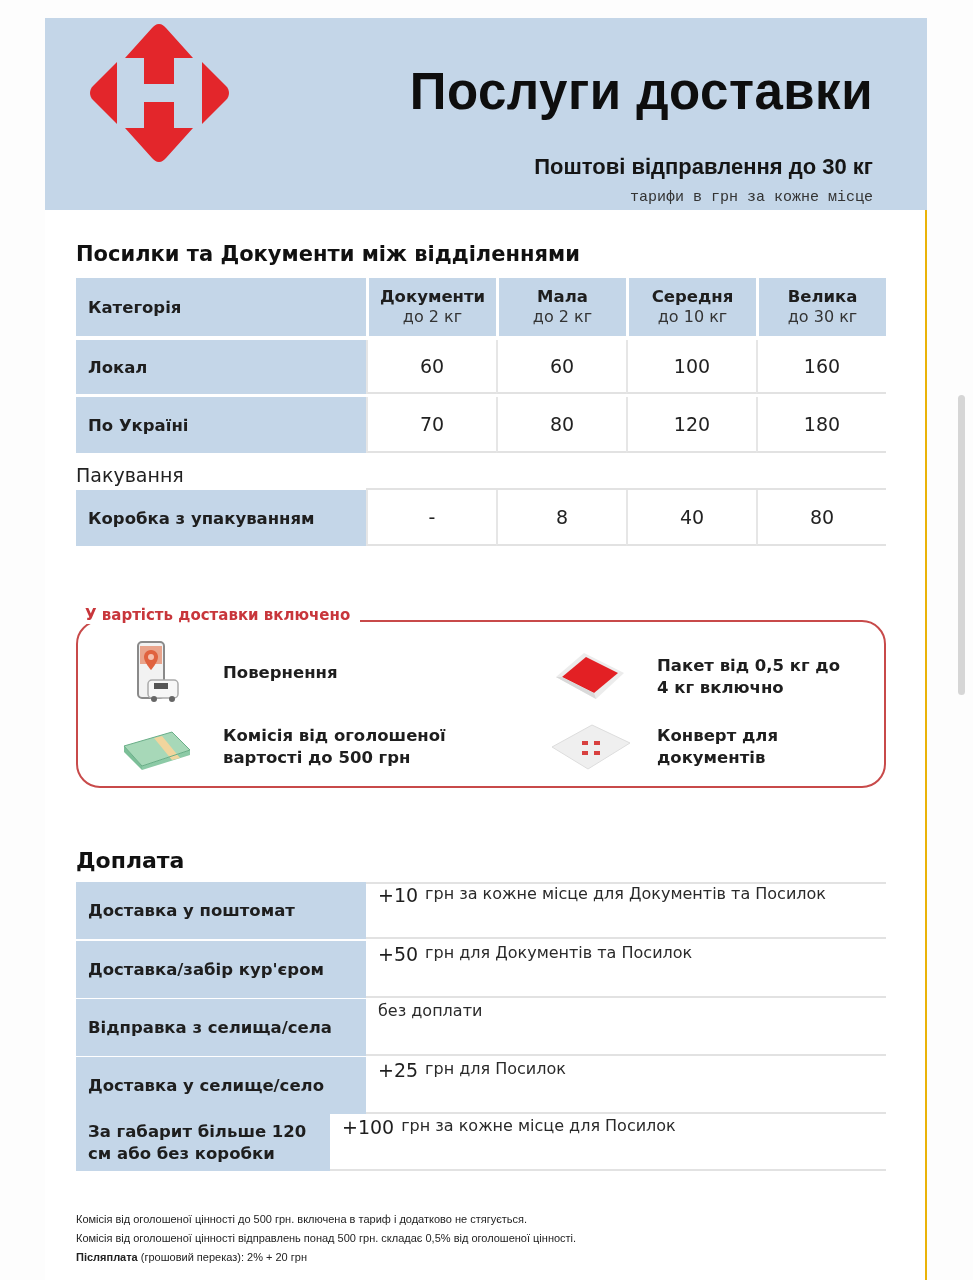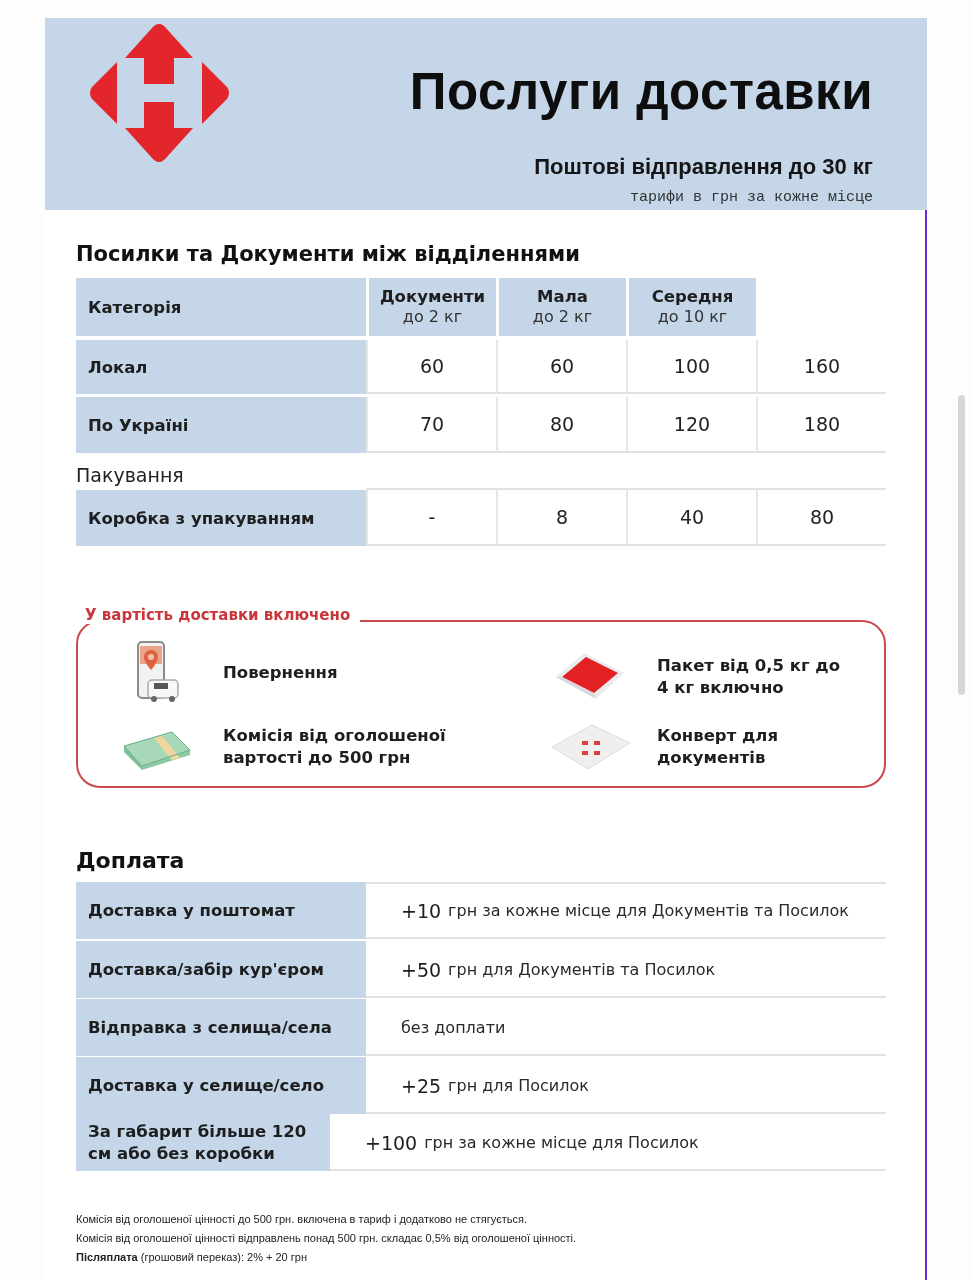--- a/index.html
+++ b/index.html
@@ -1,19 +1,19 @@
 <!DOCTYPE html>
 <html><head>
 <meta charset="utf-8">
 <style>
   * { box-sizing: border-box; margin: 0; padding: 0; }
   html, body { width: 973px; height: 1280px; overflow: hidden; background: #fdfdfd; }
   body { font-family: "DejaVu Sans", sans-serif; color: #1a1a1a; position: relative; }
 
-  .page { position: absolute; left: 45px; top: 18px; width: 882px; height: 1262px; background: #ffffff; border-right: 2px solid #6d28d9; }
+  .page { position: absolute; left: 45px; top: 18px; width: 882px; height: 1262px; background: #ffffff; border-right: 2px solid #eab308; }
 
   .hero { position: absolute; left: 0; top: 0; width: 882px; height: 192px; background: #c4d6e8; }
   .logo { position: absolute; left: 42px; top: 4px; width: 145px; height: 142px; }
   .hero-title { position: absolute; right: 54px; top: 44px; font-family: "Liberation Sans", sans-serif; font-weight: bold; font-size: 51px; color: #0e0e0e; letter-spacing: 0.5px; }
   .hero-sub { position: absolute; right: 54px; top: 136px; font-family: "Liberation Sans", sans-serif; font-weight: bold; font-size: 22px; color: #151515; }
   .hero-note { position: absolute; right: 54px; top: 171px; font-family: Liberation Mono, monospace; font-size: 15px; color: #333; }
 
   .section-title { position: absolute; left: 31px; font-weight: bold; font-size: 21px; color: #111; }
 
   .tbl { position: absolute; left: 31px; width: 810px; }
@@ -28,21 +28,21 @@
 
   .inc-box { position: absolute; left: 31px; top: 602px; width: 810px; height: 168px; border: 2.5px solid #c84a4a; border-radius: 24px; }
   .inc-title { position: absolute; left: 34px; top: 588px; background: #fff; padding: 0 10px 0 6px; font-weight: bold; font-size: 15px; color: #c8363b; }
   .inc-item { position: absolute; display: flex; align-items: center; }
   .inc-icon { width: 90px; height: 70px; display: flex; align-items: center; justify-content: center; }
   .inc-text { font-weight: bold; font-size: 16.5px; color: #1e1e1e; line-height: 1.35; margin-left: 22px; }
 
   .sup { position: absolute; left: 31px; width: 810px; }
   .sup-row { position: absolute; left: 0; width: 810px; display: flex; }
   .sup-label { width: 290px; height: 100%; background: #c4d6e8; display: flex; align-items: center; padding-left: 12px; font-weight: bold; font-size: 16.5px; color: #1e1e1e; line-height: 1.3; }
-  .sup-val { flex: 1; height: 100%; display: flex; align-items: center; padding-left: 35px; border-bottom: 2px solid #e2e2e2; border-top: 2px solid transparent; }
+  .sup-val { flex: 1; height: 100%; display: flex; padding-left: 12px; border-bottom: 2px solid #e2e2e2; border-top: 2px solid transparent; }
   .sup-val .amt { font-size: 19px; color: #1e1e1e; margin-right: 7px; }
   .sup-val .txt { font-size: 16px; color: #2a2a2a; }
 
   .notes { position: absolute; left: 31px; top: 1192px; font-family: "Liberation Sans", sans-serif; font-size: 11px; color: #222; line-height: 19px; }
   .notes b { font-weight: bold; }
 
   .scrollbar { position: absolute; left: 958px; top: 395px; width: 7px; height: 300px; background: #d6d6d6; border-radius: 4px; }
 </style>
 </head>
 <body>
@@ -73,20 +73,24 @@
         <span class="s">до 2 кг</span>
       </div>
       <div class="cell head">
         <span class="t">Мала</span>
         <span class="s">до 2 кг</span>
       </div>
       <div class="cell head">
         <span class="t">Середня</span>
         <span class="s">до 10 кг</span>
       </div>
+      <div class="cell head">
+        <span class="t">Велика</span>
+        <span class="s">до 30 кг</span>
+      </div>
     </div>
 
     <div class="row" style="top:322px;height:54px;">
       <div class="cell-label">Локал</div>
       <div class="cell">60</div>
       <div class="cell">60</div>
       <div class="cell">100</div>
       <div class="cell">160</div>
     </div>
 

